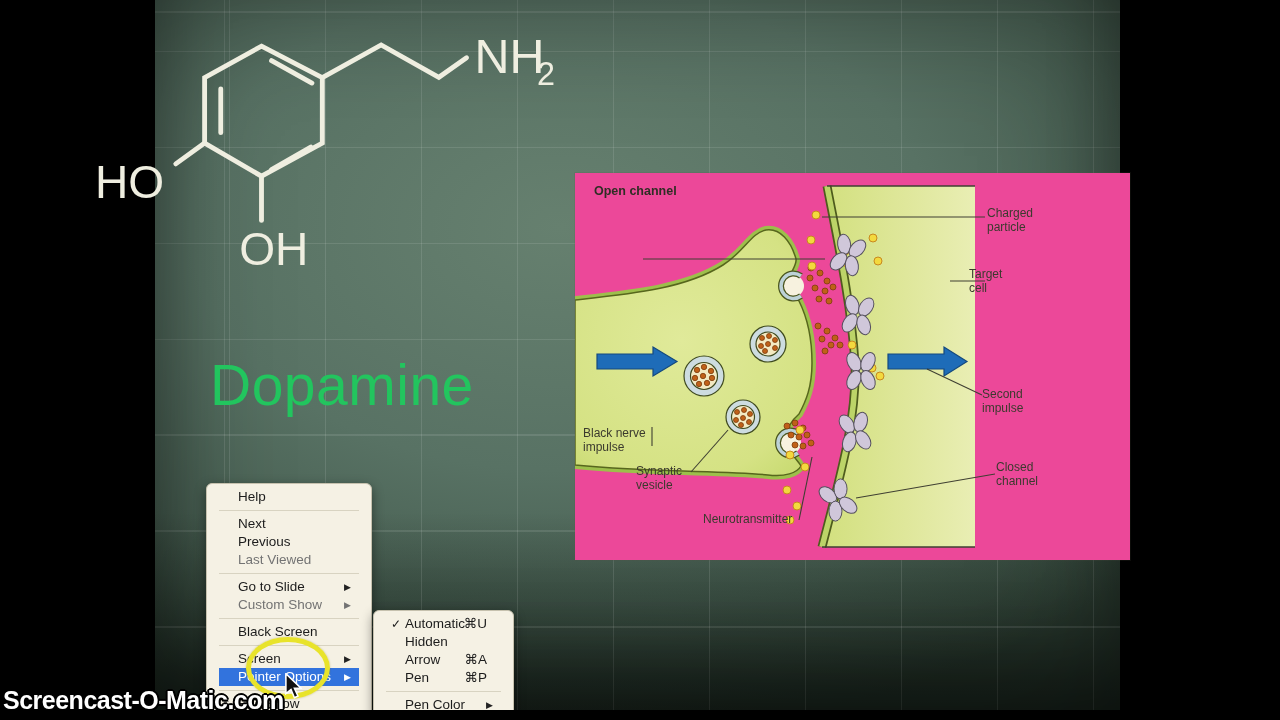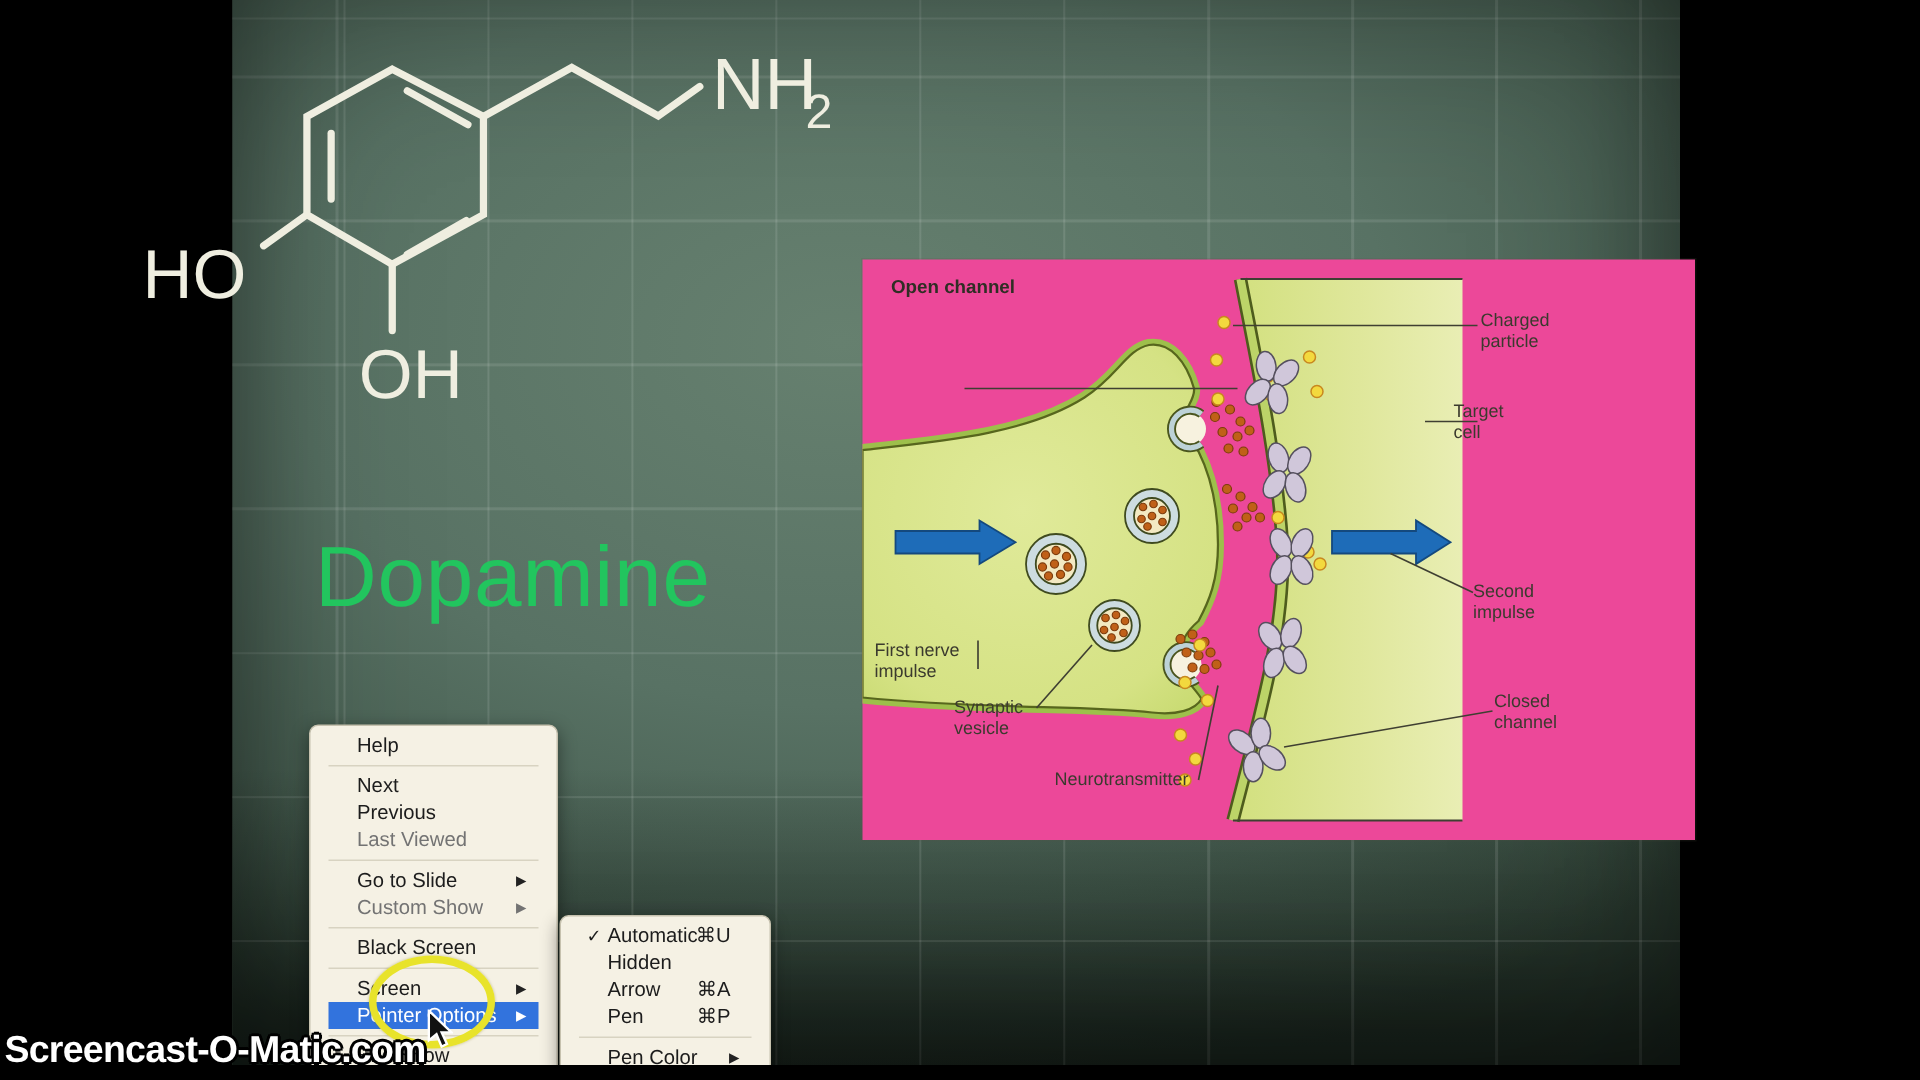--- a/index.html
+++ b/index.html
@@ -255,21 +255,21 @@
       <path d="M116,299 L153,257"></path>
       <path d="M77,254 L77,273"></path>
     </g>
   </svg>
 
   <div class="fig-label fig-heading" style="left:19px;top:11px;">Open channel</div>
   <div class="fig-label" style="left:412px;top:33px;width:52px;">Charged particle</div>
   <div class="fig-label" style="left:394px;top:94px;width:42px;">Target cell</div>
   <div class="fig-label" style="left:407px;top:214px;width:50px;">Second impulse</div>
   <div class="fig-label" style="left:421px;top:287px;width:50px;">Closed channel</div>
-  <div class="fig-label" style="left:8px;top:253px;width:64px;">First nerve impulse</div>
+  <div class="fig-label" style="left:8px;top:253px;width:64px;">Black nerve impulse</div>
   <div class="fig-label" style="left:61px;top:291px;width:56px;">Synaptic vesicle</div>
   <div class="fig-label" style="left:128px;top:339px;width:100px;">Neurotransmitter</div>
 </div>
 
 <div class="menu menu-main">
   <div class="mi">
     <span>Help</span></div>
   <div class="msep"></div>
   <div class="mi">
     <span>Next</span></div>

